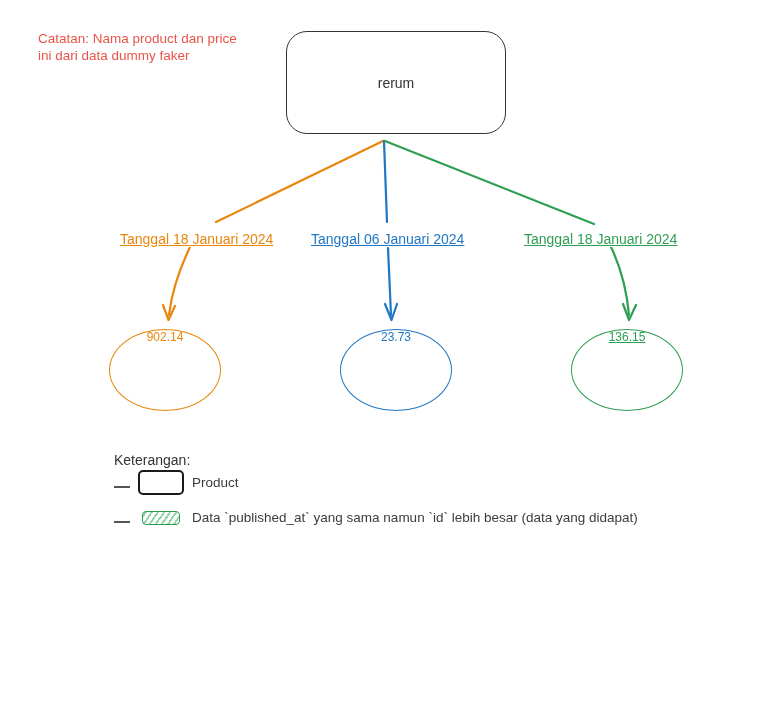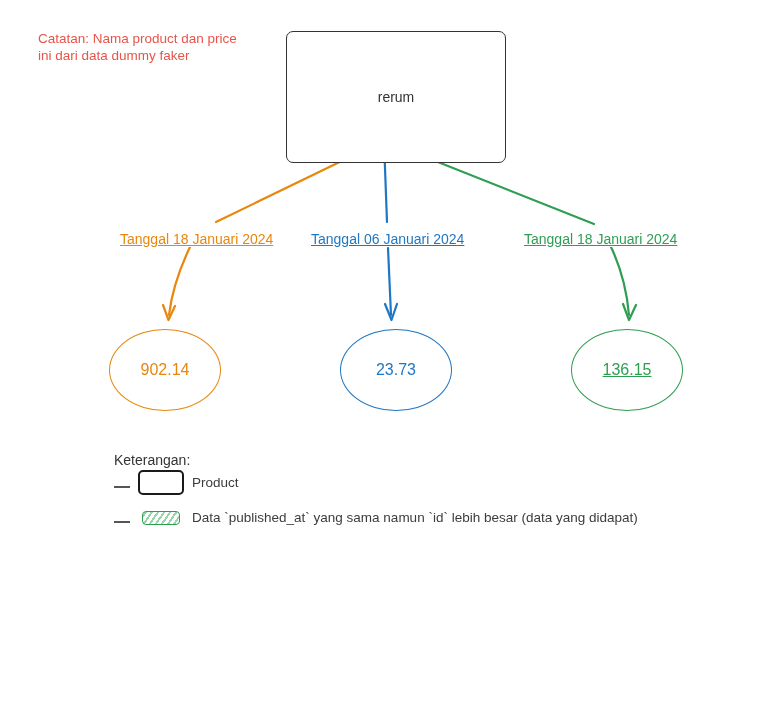--- a/index.html
+++ b/index.html
@@ -35,23 +35,23 @@
     color: #e8544a;
     white-space: pre-line;
   }
 
   
   .product-box {
     position: absolute;
     left: 286px;
     top: 31px;
     width: 220px;
-    height: 132px;
+    height: 103px;
     border: 1.6px solid #333333;
-    border-radius: 7px;
+    border-radius: 21px;
     background: #ffffff;
     box-sizing: border-box;
     display: flex;
     align-items: center;
     justify-content: center;
   }
   .product-box-label {
     font-size: 14px;
     color: #333333;
   }
@@ -71,23 +71,22 @@
 
   
   .price-node {
     position: absolute;
     width: 112px;
     height: 82px;
     border-radius: 50%;
     background: #ffffff;
     box-sizing: border-box;
     display: flex;
-    align-items: center;
     justify-content: center;
-    font-size: 16px;
+    font-size: 12px;
   }
   .price-node.p0 { left: 109px; top: 329px; border: 1.8px solid #e8870c; color: #e8870c; }
   .price-node.p1 { left: 340px; top: 329px; border: 1.8px solid #1f77c4; color: #1f77c4; }
   .price-node.p2 { left: 571px; top: 329px; border: 1.8px solid #2e9e52; color: #2e9e52; text-decoration: underline; }
 
   
   .legend {
     position: absolute;
     left: 114px;
     top: 452px;

